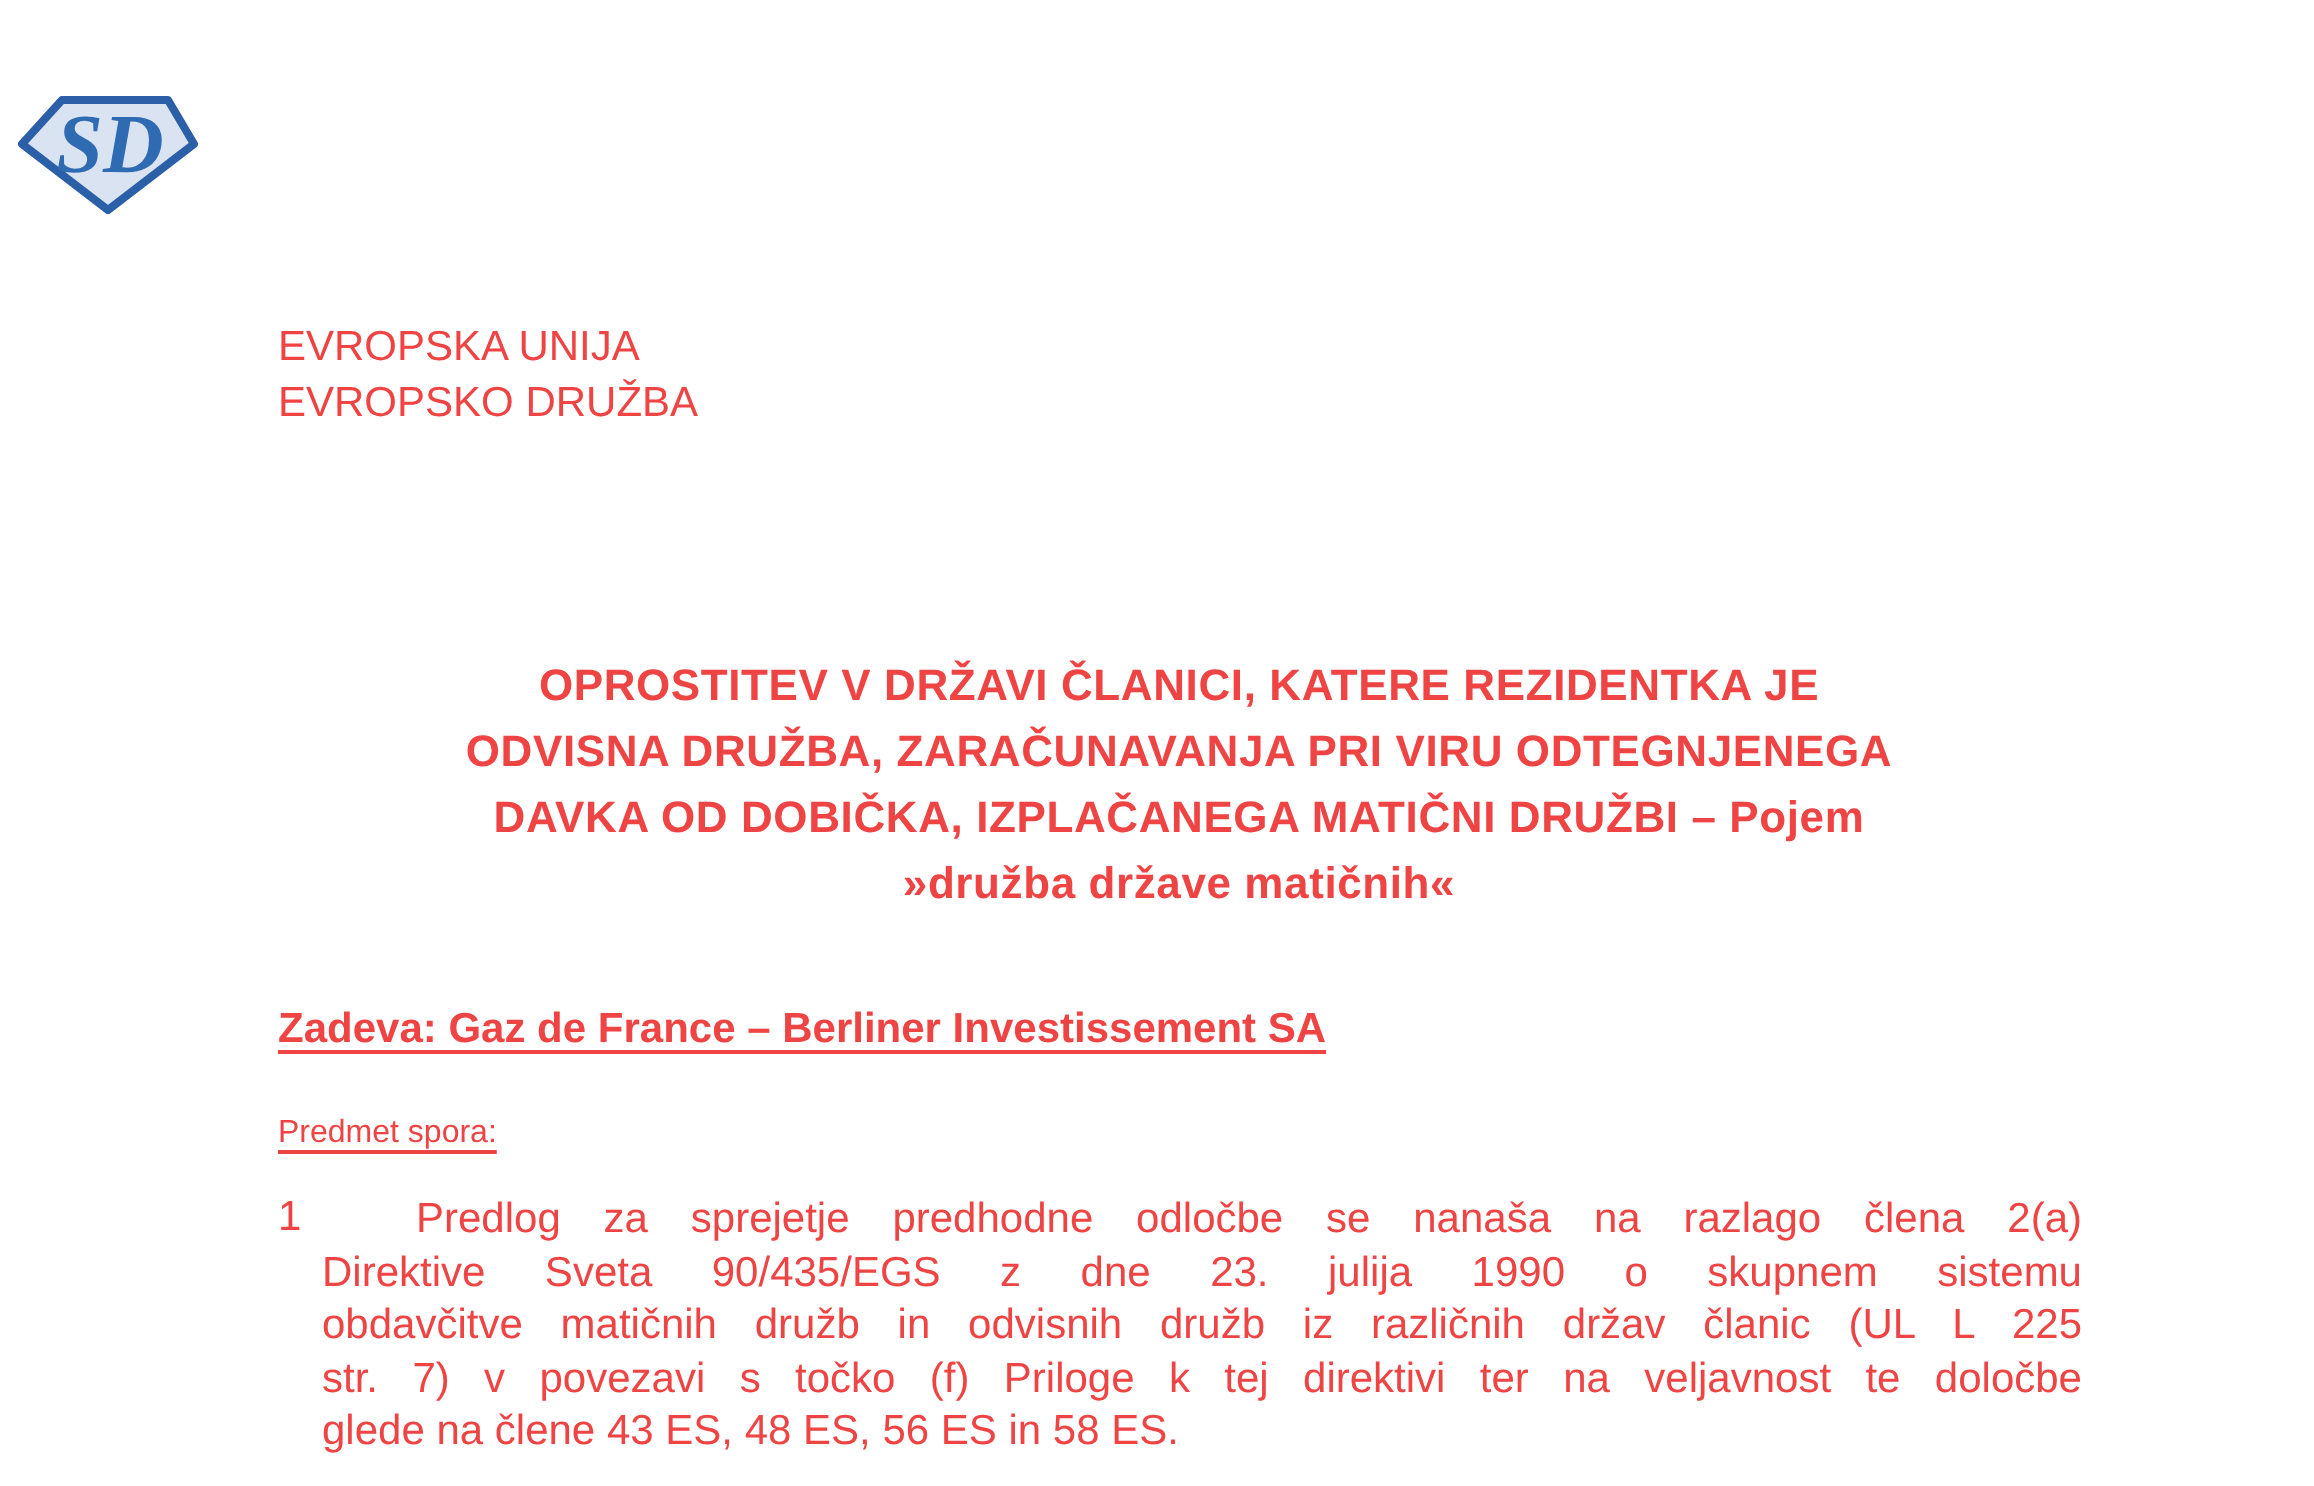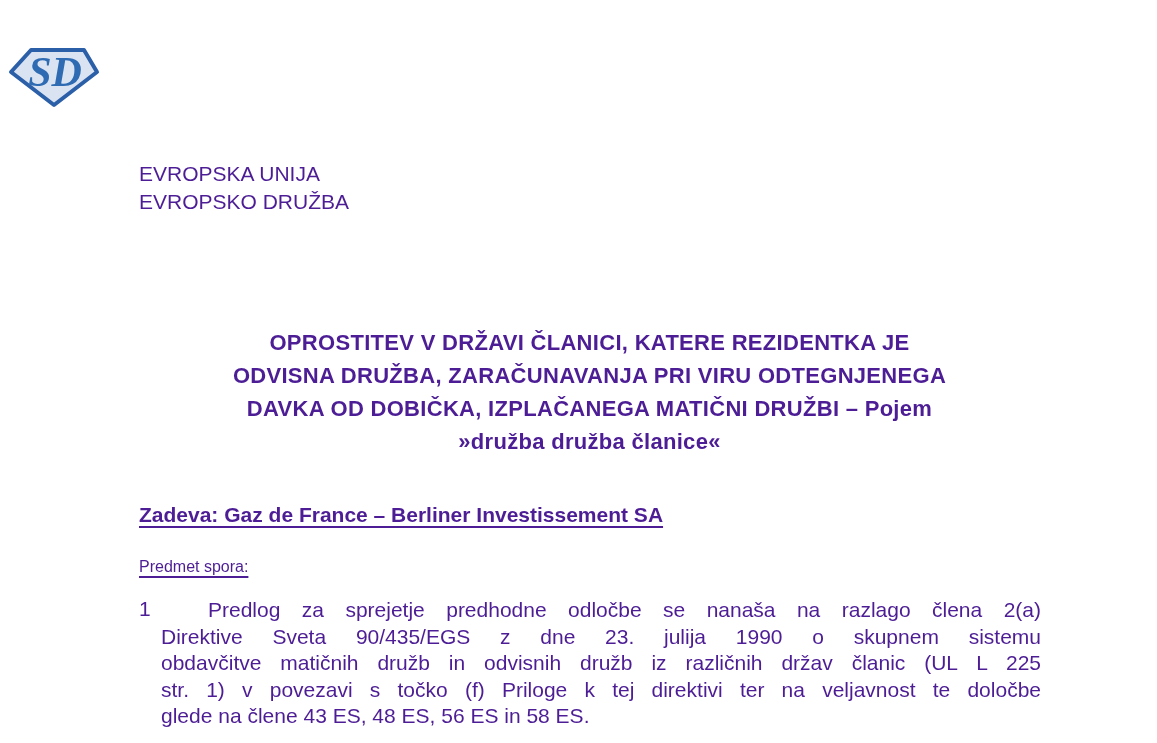--- a/index.html
+++ b/index.html
@@ -7,21 +7,21 @@
     padding: 0;
     background: #ffffff;
   }
   .page {
     position: relative;
     width: 1157px;
     height: 743px;
     background: #ffffff;
     overflow: hidden;
     font-family: "Liberation Sans", sans-serif;
-    color: #4c1d95;
+    color: #ef4444;
   }
   .abs { position: absolute; }
 
   .logo-wrap {
     left: 8px;
     top: 46px;
     width: 92px;
     height: 62px;
   }
 
@@ -114,29 +114,29 @@
   <div class="abs org-block">
     <div>EVROPSKA UNIJA</div>
     <div>EVROPSKO DRUŽBA</div>
   </div>
 
 
   <div class="abs title-block">
     <div class="title-line">OPROSTITEV V DRŽAVI ČLANICI, KATERE REZIDENTKA JE</div>
     <div class="title-line">ODVISNA DRUŽBA, ZARAČUNAVANJA PRI VIRU ODTEGNJENEGA</div>
     <div class="title-line">DAVKA OD DOBIČKA, IZPLAČANEGA MATIČNI DRUŽBI – Pojem</div>
-    <div class="title-line">»družba družba članice«</div>
+    <div class="title-line">»družba države matičnih«</div>
   </div>
 
   <div class="abs case-subject">Zadeva: Gaz de France – Berliner Investissement SA</div>
 
   <div class="abs section-heading">Predmet spora:</div>
 
   <div class="abs para-number">1</div>
   <div class="abs para-body">
     <div class="para-line first">Predlog za sprejetje predhodne odločbe se nanaša na razlago člena 2(a)</div>
     <div class="para-line">Direktive Sveta 90/435/EGS z dne 23. julija 1990 o skupnem sistemu</div>
     <div class="para-line">obdavčitve matičnih družb in odvisnih družb iz različnih držav članic (UL L 225</div>
-    <div class="para-line">str. 1) v povezavi s točko (f) Priloge k tej direktivi ter na veljavnost te določbe</div>
+    <div class="para-line">str. 7) v povezavi s točko (f) Priloge k tej direktivi ter na veljavnost te določbe</div>
     <div class="para-line last">glede na člene 43 ES, 48 ES, 56 ES in 58 ES.</div>
   </div>
 
 </div>
 
 </body></html>

